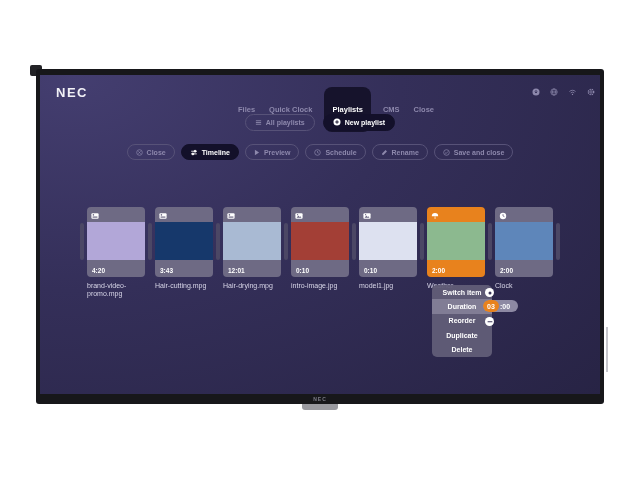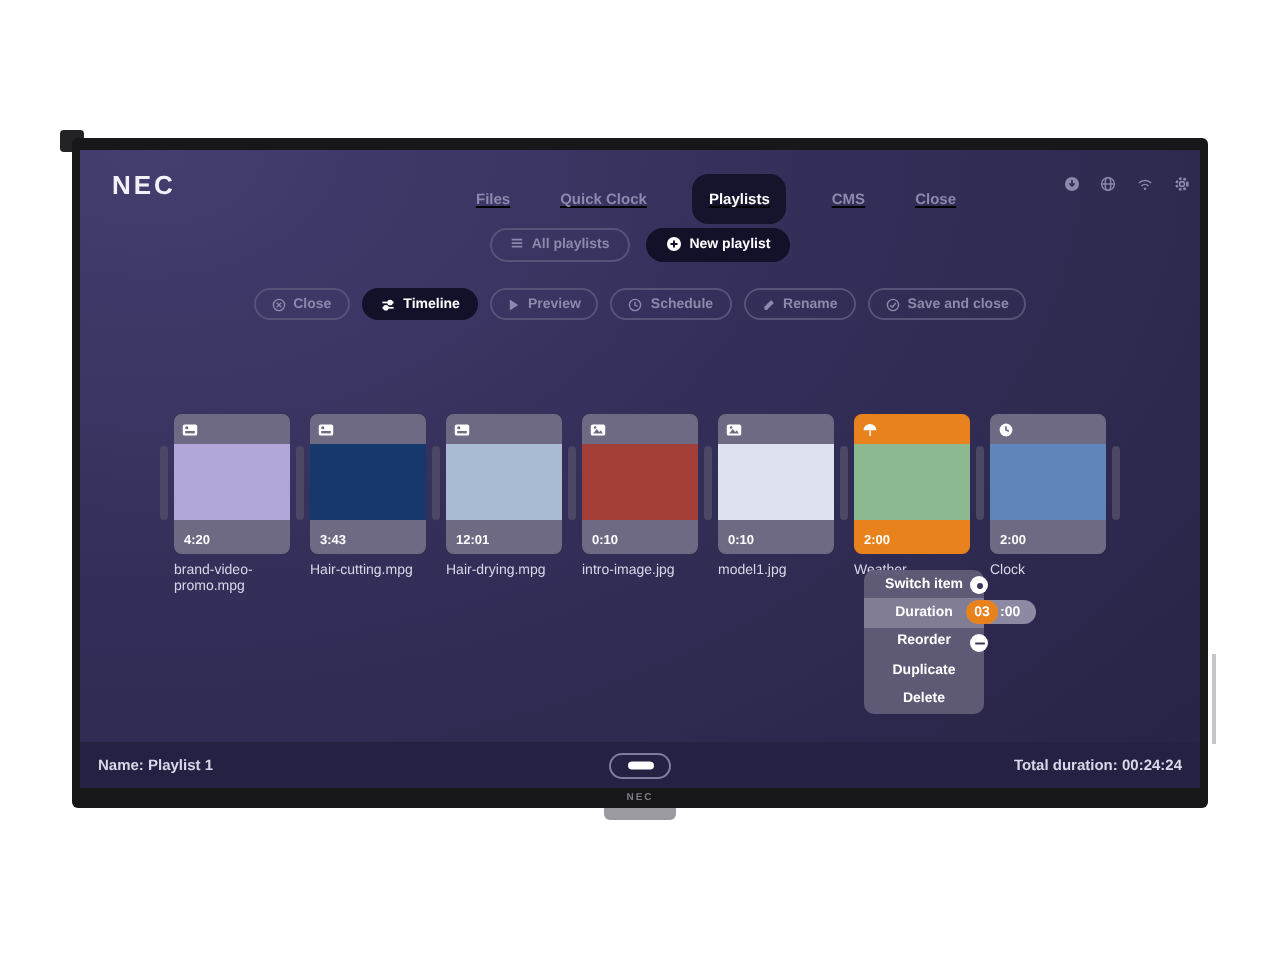--- a/index.html
+++ b/index.html
@@ -19,24 +19,24 @@
   .bezel-label { position:absolute; left:0; right:0; bottom:2px; text-align:center;
                  font-size:5px; font-weight:bold; color:#7c7c86; letter-spacing:1px; }
   .logo-tab { position:absolute; left:302px; top:404px; width:36px; height:6px;
               background:#9a9aa0; border-radius:0 0 3px 3px; }
   .cable-line { position:absolute; left:606px; top:327px; width:2px; height:45px;
                 background:#c6c6cb; }
 
   
   .brand { position:absolute; left:16px; top:10px; font-size:13px; font-weight:bold;
            color:#f2f1f7; letter-spacing:1.5px; }
-  .nav { position:absolute; left:196px; top:12px; display:flex; align-items:center; gap:21px;text-decoration:underline; }
+  .nav { position:absolute; left:196px; top:12px; display:flex; align-items:center; gap:10px; }
   .nav-item { font-size:7.5px; font-weight:bold; color:#8d88ac; padding:3px 2px;
               border-radius:8px; white-space:nowrap; cursor:default; }
-  .nav-item.active { background:#16132c; color:#ffffff; padding:8px 8px; }
+  .nav-item.active { background:#16132c; color:#ffffff; padding:18px 8px; }
   .status-icons { position:absolute; right:5px; top:13px; display:flex; align-items:center; gap:10px; }
   .status-icons svg { display:block; }
 
   
   .playlist-bar { position:absolute; left:0; right:0; top:39px; display:flex;
                   justify-content:center; gap:8px; }
   .pill { display:flex; align-items:center; gap:4px; height:17px; padding:0 9px;
           border-radius:9px; font-size:7px; font-weight:bold; white-space:nowrap; }
   .pill.outline { border:1px solid #575278; color:#8d88ac; background:transparent; }
   .pill.solid { background:#13102a; color:#ffffff; border:1px solid #13102a; }
@@ -346,23 +346,18 @@
           <div class="ctx-row">Delete</div>
         </div>
         <span class="circ dot side-switch"></span>
         <div class="dur-field">
           <span class="dur-min" style="background: rgb(232, 130, 29);">03</span>
           <span class="dur-sec">:00</span>
         </div>
         <span class="circ minus side-reorder"></span>
       </div>
 
-      <div class="status-bar">
-        <span class="status-text">Name: Playlist 1</span>
-        <span class="hide-pill"></span>
-        <span class="status-text">Total duration: 00:24:24</span>
-      </div>
 
     </div>
   </div>
 
   <div class="logo-tab"></div>
 </div>
 
 </body></html>

